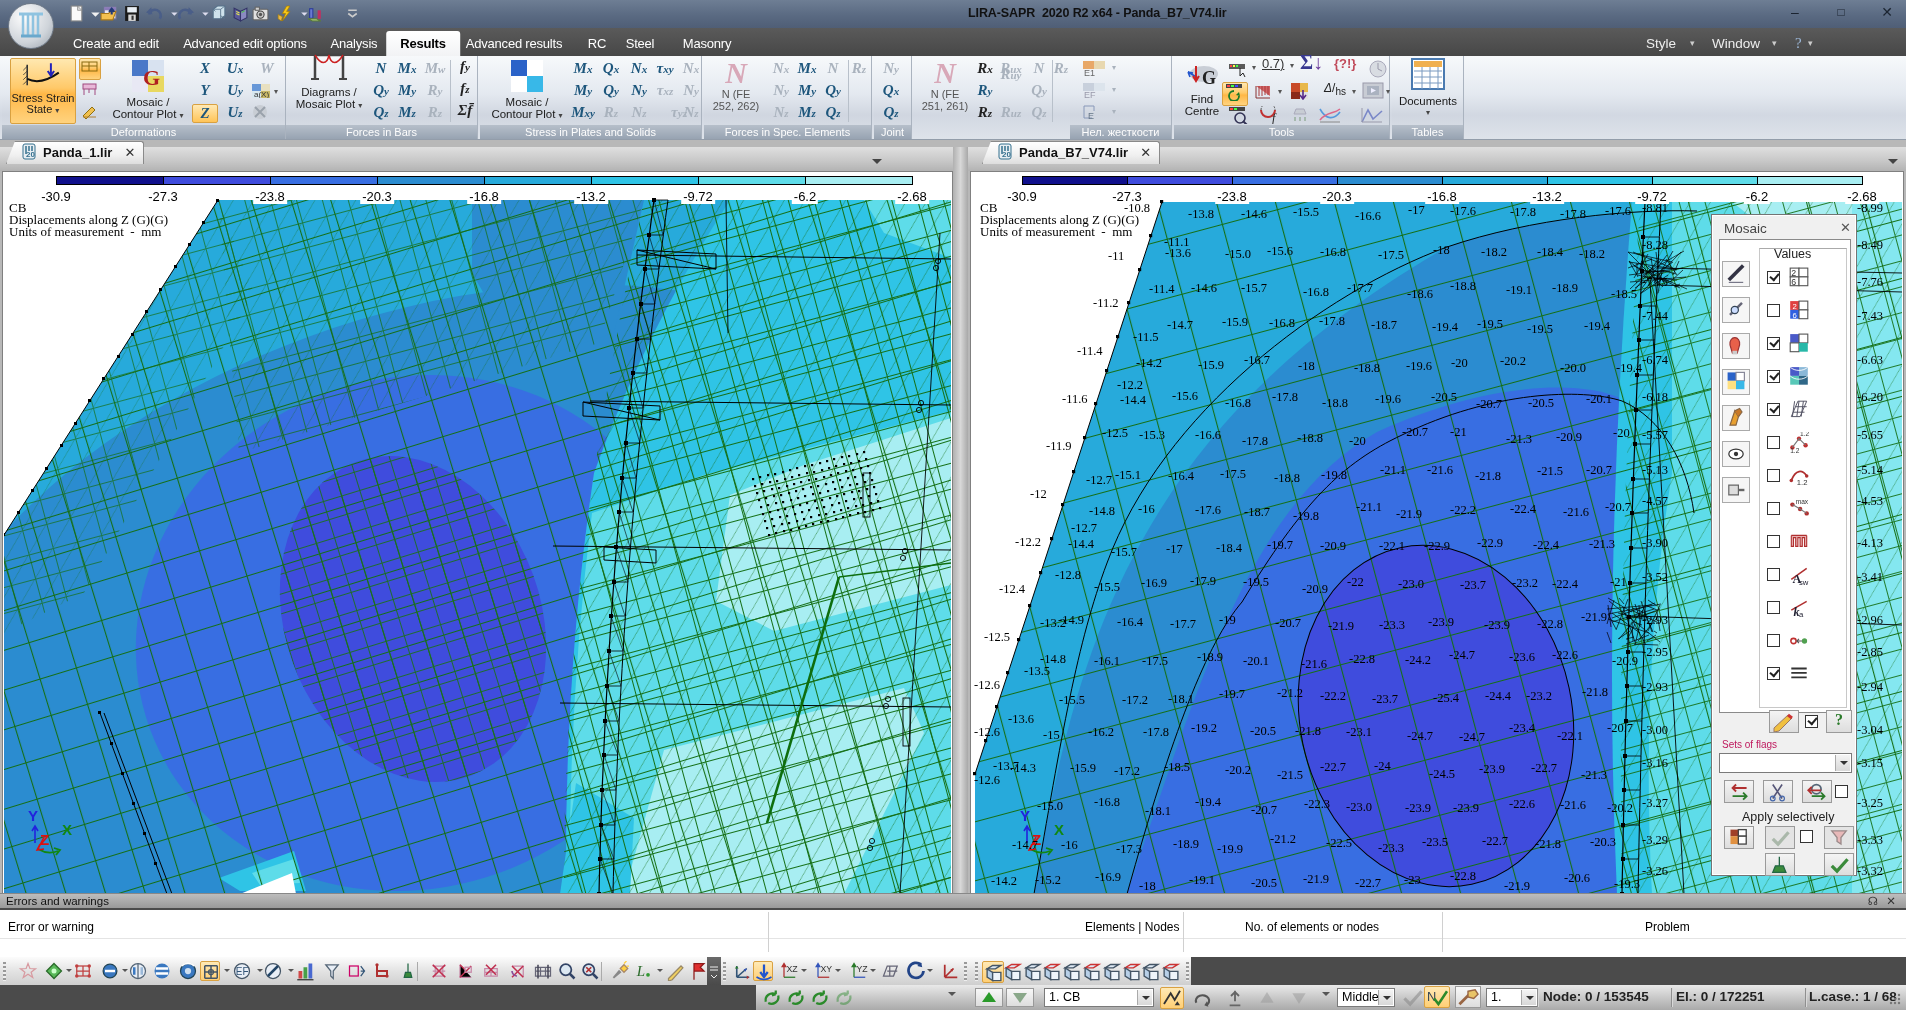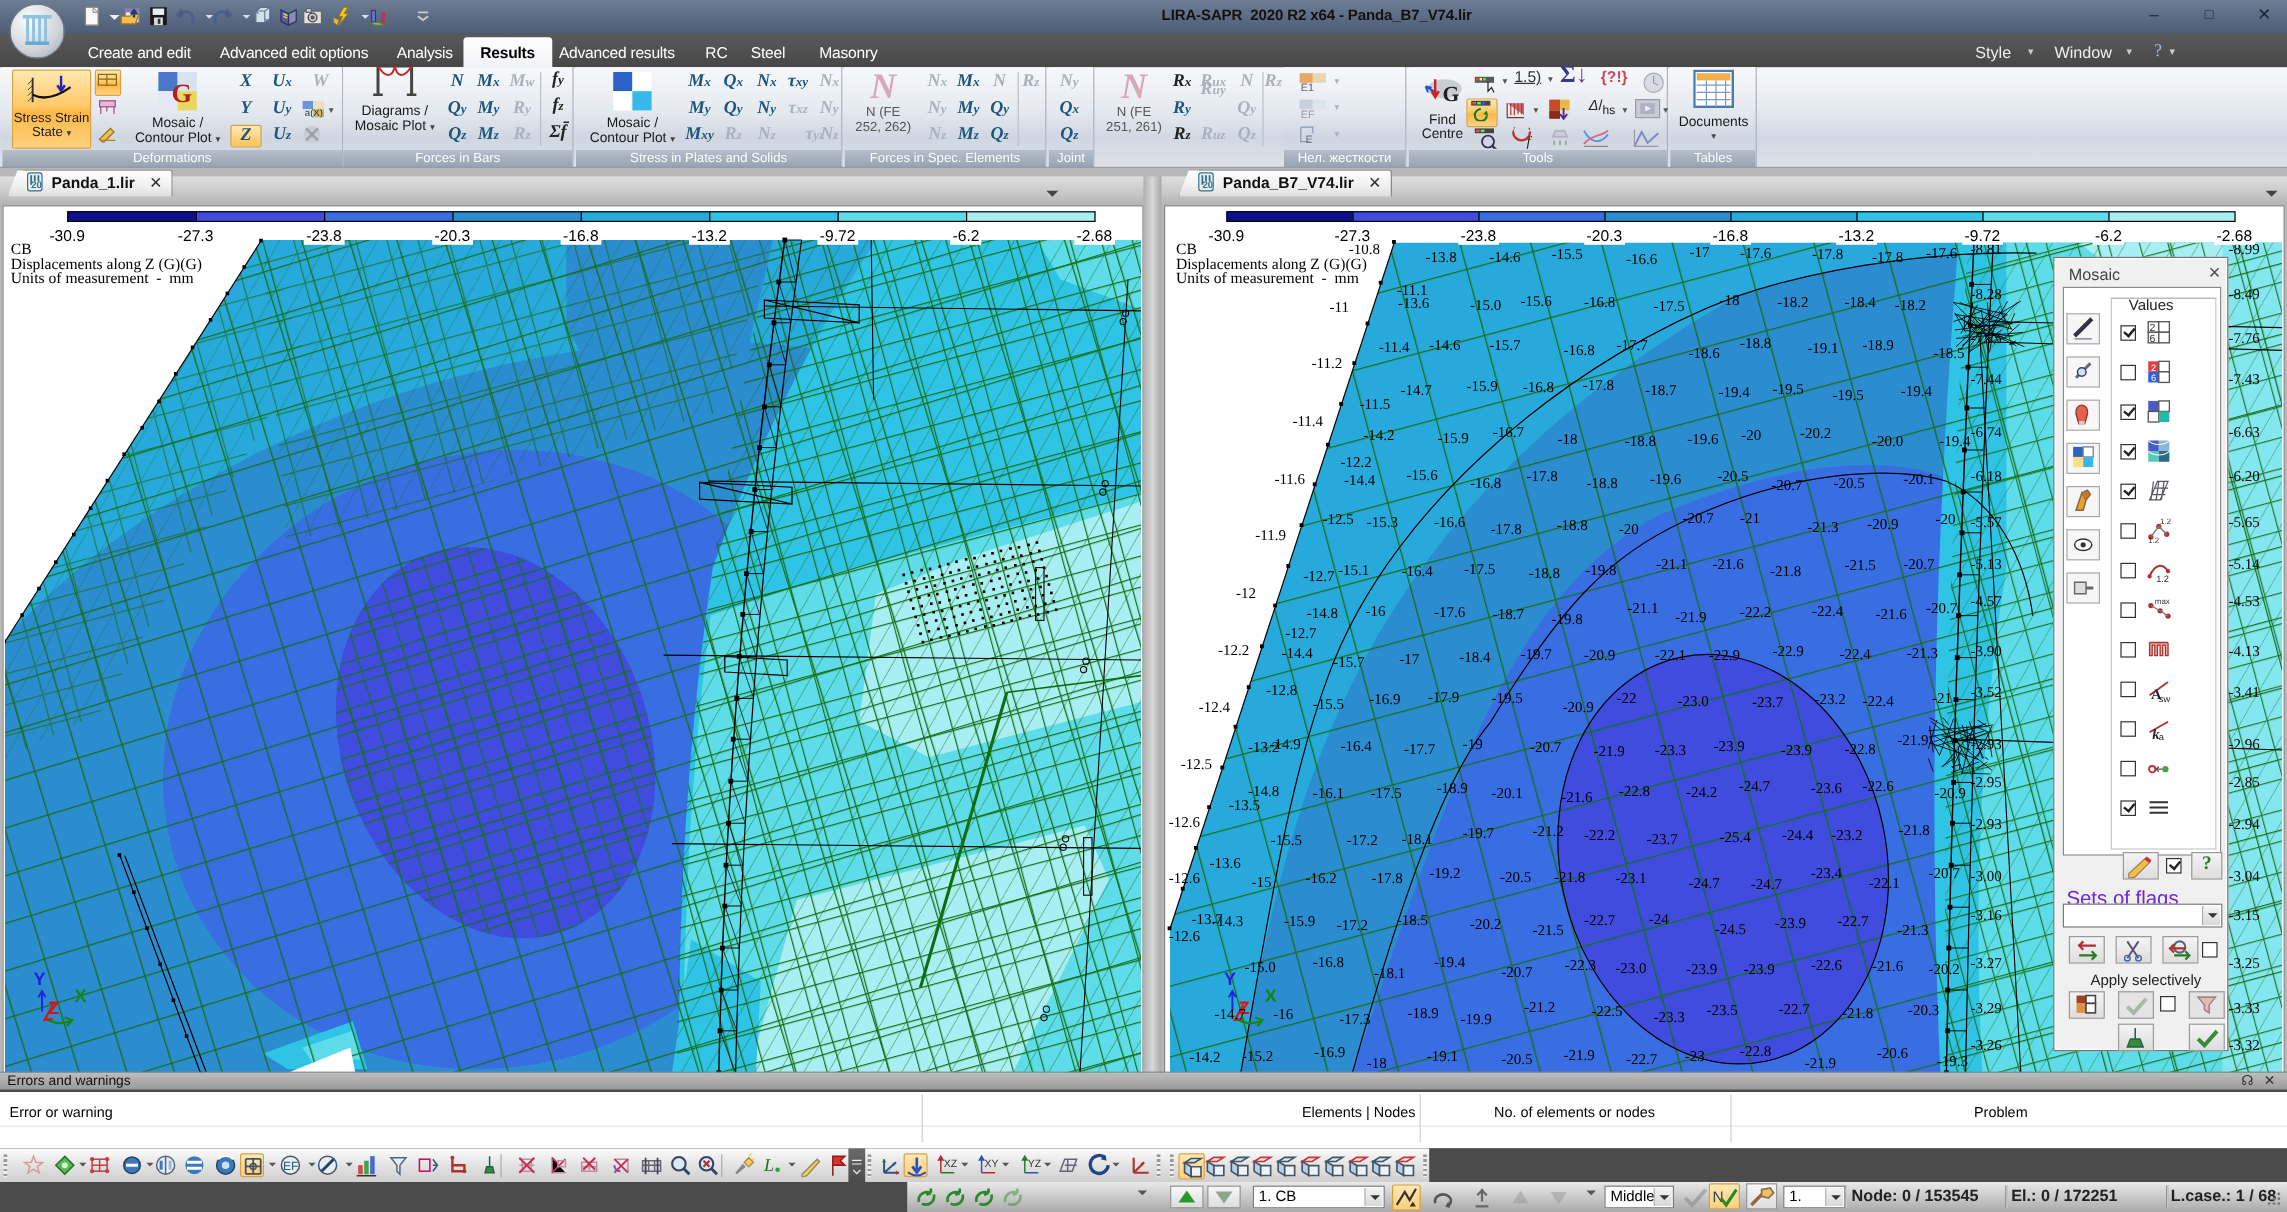--- a/index.html
+++ b/index.html
@@ -318,21 +318,21 @@
         <text x="20" y="26" font-family="Liberation Serif" font-size="18" font-weight="bold" fill="#222">G</text>
       </svg><div>Find<br>Centre</div></div>
     <div class="bigbtn" style="left:1228px;top:60px"><svg width="24" height="18">
         <rect x="1" y="4" width="16" height="5" fill="#5a5a5a"></rect>
         <rect x="2" y="5" width="2" height="2" fill="#f44"></rect>
         <rect x="5" y="5" width="2" height="2" fill="#ff4"></rect>
         <rect x="8" y="5" width="2" height="2" fill="#4f4"></rect>
         <path d="M12 8 l0 8 l3 -3 l2 4" stroke="#222" fill="none"></path>
       </svg></div>
     <div class="bigbtn" style="left:1252px;top:62px;font-size:8px;color:#555">▾</div>
-    <div class="bigbtn" style="left:1262px;top:58px;font-size:13px;color:#333;text-decoration:underline">1.5)</div>
+    <div class="bigbtn" style="left:1262px;top:58px;font-size:13px;color:#333;text-decoration:underline">0.7)</div>
     <div class="bigbtn" style="left:1290px;top:60px;font-size:8px;color:#555">▾</div>
     <div class="bigbtn" style="left:1300px;top:56px;font-family:'Liberation Serif',serif;font-size:20px;font-weight:bold;color:#383890">Σ<span style="color:#6a3a9a">↓</span></div>
     <div class="bigbtn" style="left:1334px;top:58px;font-size:13px;font-weight:bold;color:#c04a5a">{?!}</div>
     <div class="bigbtn" style="left:1368px;top:58px"><svg width="20" height="20">
         <circle cx="10" cy="11" r="8" fill="#d8dce2" stroke="#aab"></circle>
         <path d="M10 11 L10 5 M10 11 L14 13" stroke="#99a"></path>
       </svg></div>
     <div class="bigbtn obtn" style="left:1222px;top:82px;width:26px;height:24px"><svg width="20" height="18">
         <rect x="1" y="1" width="16" height="4" fill="#444"></rect>
         <rect x="2" y="2" width="3" height="2" fill="#f44"></rect>
@@ -1340,21 +1340,21 @@
       <div class="dck on" style="left:55px;top:452px"></div>
       <div class="abs" style="left:76px;top:448px;width:22px;height:22px"><svg width="22" height="22" viewBox="0 0 18 20">
           <path d="M2 5 h14 M2 9 h14 M2 13 h14" stroke="#333" stroke-width="1.6"></path>
         </svg></div>
       <div class="dbtn" style="left:57px;top:495px;width:30px;height:23px"><svg width="28" height="21">
           <path d="M4 17 L18 4 l4 3 L9 20 l-5 1 z" fill="#f0c040" stroke="#976"></path>
           <path d="M18 4 l4 3" stroke="#c33" stroke-width="3"></path>
         </svg></div>
       <div class="dck on" style="left:93px;top:500px"></div>
       <div class="dbtn" style="left:114px;top:495px;width:26px;height:23px;text-align:center"><span style="font-family:'Liberation Serif',serif;font-weight:bold;color:#2a7a2a;font-size:16px">?</span></div>
-      <div class="abs" style="left:10px;top:524px;font-size:17px;color:#6d28d9">Sets of flags</div>
+      <div class="abs" style="left:10px;top:524px;font-size:10px;color:#be185d">Sets of flags</div>
       <div class="combo" style="left:7px;top:538px;width:133px;height:20px">
         <div class="cbar"></div>
       </div>
       <div class="dbtn" style="left:12px;top:565px;width:30px;height:23px"><svg width="28" height="21" viewBox="0 0 17 18">
           <path d="M3 6 h12 M6 3 l-3 3 l3 3" stroke="#b03030" fill="none" stroke-width="1.6"></path>
           <path d="M15 13 h-12 M12 10 l3 3 l-3 3" stroke="#2a7a2a" fill="none" stroke-width="1.6"></path>
         </svg></div>
       <div class="dbtn" style="left:51px;top:565px;width:30px;height:23px"><svg width="28" height="21" viewBox="0 0 17 18">
           <path d="M4 3 l8 12 M12 3 l-8 12" stroke="#557" stroke-width="1.4"></path>
           <circle cx="4" cy="15" r="2" fill="none" stroke="#46a"></circle>

